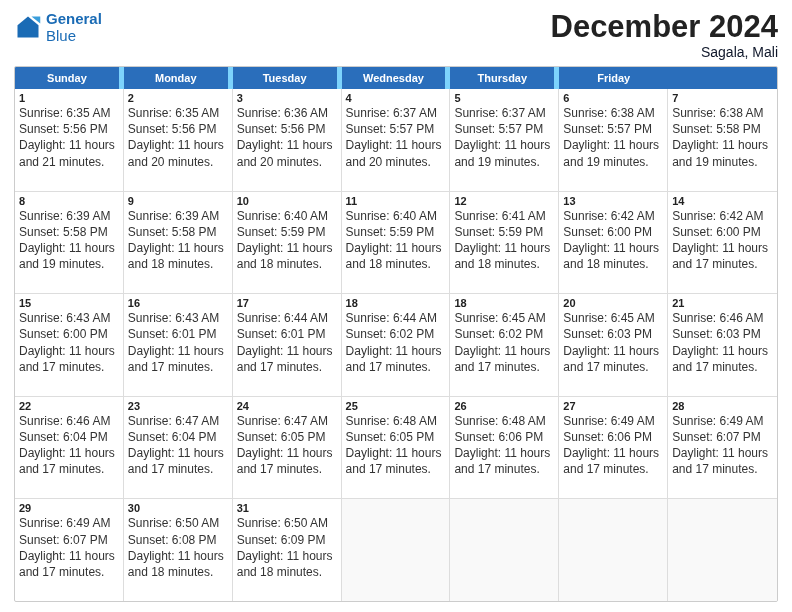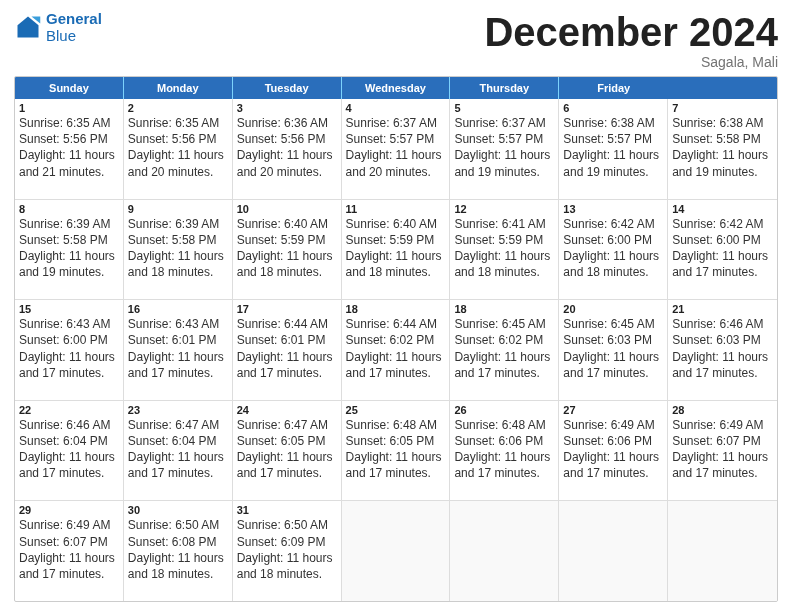--- a/index.html
+++ b/index.html
@@ -29,28 +29,28 @@
       gap: 4px;
     }
     .logo-icon {
       width: 28px;
       height: 28px;
     }
     .title-block {
       text-align: right;
     }
     .month-title {
-      font-size: 40px;
+      font-size: 31px;
       font-weight: bold;
       color: #222;
       line-height: 1.1;
     }
     .location {
       font-size: 14px;
-      color: #737373;
+      color: #0f172a;
       text-align: right;
     }
     .calendar {
       flex: 1;
       display: flex;
       flex-direction: column;
       border: 1px solid #ccc;
       border-radius: 2px;
       overflow: hidden;
     }
@@ -58,21 +58,21 @@
       display: grid;
       grid-template-columns: repeat(7, 1fr);
       background: #2a6ebb;
     }
     .cal-header-cell {
       color: #fff;
       font-size: 11px;
       font-weight: bold;
       text-align: center;
       padding: 5px 2px;
-      border-right: 1px solid #7dd3fc;
+      border-right: 5px solid #7dd3fc;
     }
     .cal-header-cell:last-child { border-right: none; }
     .cal-body {
       display: flex;
       flex-direction: column;
       flex: 1;
     }
     .cal-row {
       display: grid;
       grid-template-columns: repeat(7, 1fr);

